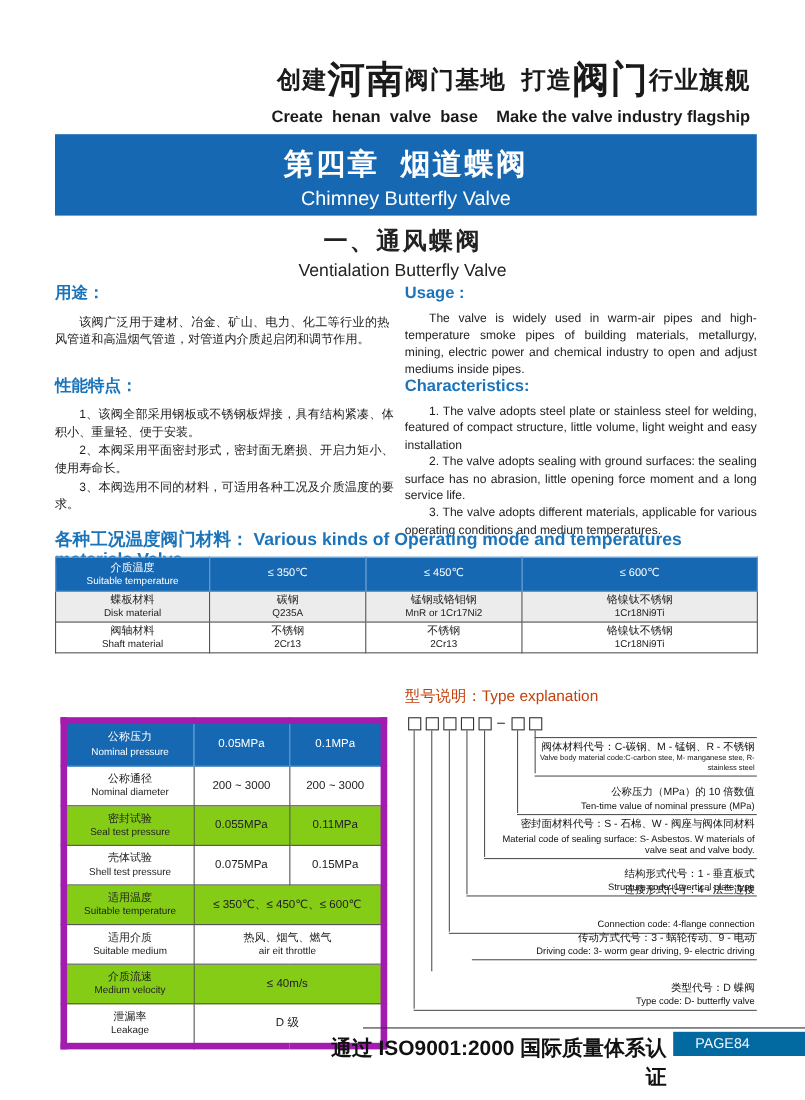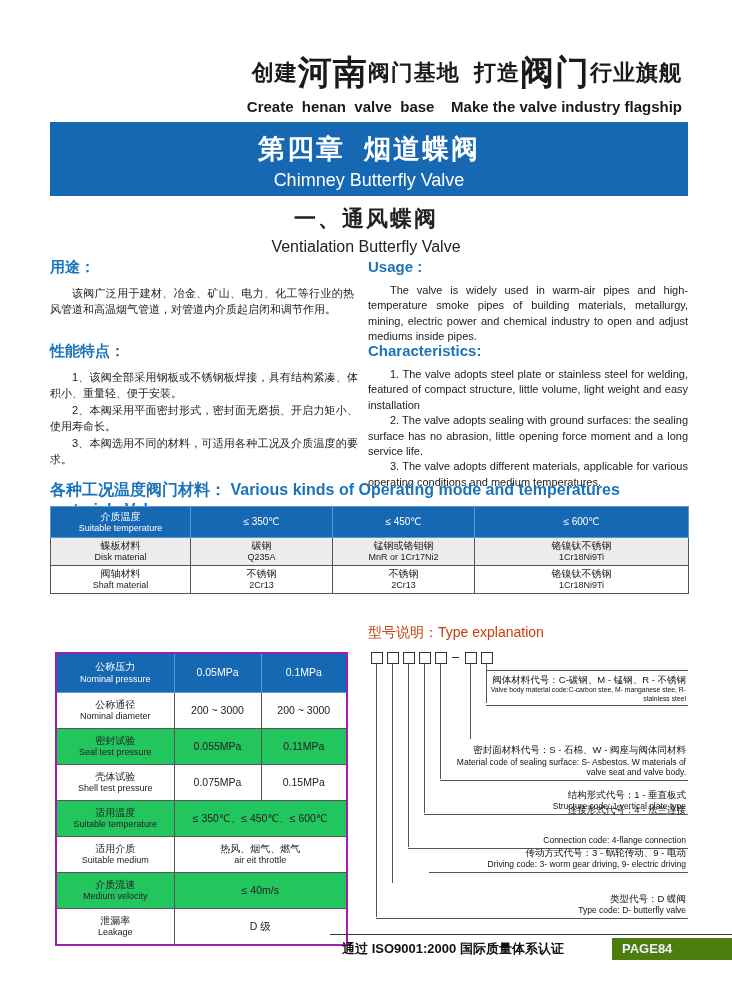--- a/index.html
+++ b/index.html
@@ -31,41 +31,41 @@
   .mat{position:absolute;left:50px;top:506px;width:638px;border:1px solid #333;}
   .mat th{background:#1768b3;color:#fff;font-weight:normal;border:1px solid #5d97cb;height:28px;
           font-size:10px;line-height:1.2;text-align:center;}
   .mat td{border:1px solid #555;height:25px;text-align:center;font-size:9.5px;line-height:1.2;padding:1px;}
   .mat tr.alt td{background:#ececec;}
   .cn-line{font-size:10px;}
   .en-line{font-size:9px;}
   
   .tech-title{position:absolute;left:55px;top:624px;color:#1b74ba;font-size:14px;font-weight:bold;}
   .type-title{position:absolute;left:368px;top:624px;color:#c2410c;font-size:14px;font-weight:normal;}
-  .tech{position:absolute;left:55px;top:652px;width:291px;border:2px solid #a21caf;}
+  .tech{position:absolute;left:55px;top:652px;width:291px;border:6px solid #a21caf;}
   .tech th{background:#1768b3;color:#fff;font-weight:normal;border:1px solid #5d97cb;height:36px;
            font-size:10.5px;line-height:1.25;text-align:center;}
   .tech td{border:1px solid #555;height:33px;text-align:center;font-size:10.5px;line-height:1.25;padding:1px;}
-  .tech tr.alt td{background:#22c55e;}
+  .tech tr.alt td{background:#84cc16;}
   
   .diagram{position:absolute;left:368px;top:650px;width:320px;height:270px;}
   .mbox{position:absolute;top:2px;width:10px;height:10px;border:1px solid #333;background:#fff;}
   .mdash{position:absolute;top:7px;width:7px;height:1px;background:#333;}
   .vline{position:absolute;width:1px;background:#555;top:14px;}
   .tlabel{position:absolute;right:0;border-bottom:1px solid #555;text-align:right;
           display:flex;flex-direction:column;justify-content:flex-end;padding:0 2px 2px 0;}
   .tlabel .cn{font-size:9.5px;line-height:1.3;color:#111;}
   .tlabel .en{font-size:8.5px;line-height:1.25;color:#111;}
   .tlabel .en.tiny{font-size:6.8px;}
   
   .foot-rule{position:absolute;left:330px;top:934px;width:402px;height:1px;background:#333;}
-  .foot-cert{position:absolute;left:300px;top:940px;width:306px;text-align:center;
-             font-size:13px;font-weight:bold;color:#111;}
-  .foot-badge{position:absolute;left:612px;top:938px;width:120px;height:22px;background:#4d7c0f;
-              color:#eef4fa;font-size:13px;font-weight:bold;line-height:22px;padding-left:10px;box-sizing:border-box;}
+  .foot-cert{position:absolute;left:300px;top:940px;width:306px;text-align:right;
+             font-size:19px;font-weight:bold;color:#111;}
+  .foot-badge{position:absolute;left:612px;top:938px;width:120px;height:22px;background:#0369a1;
+              color:#eef4fa;font-size:13px;font-weight:normal;line-height:22px;padding-left:20px;box-sizing:border-box;}
 </style>
 </head>
 <body>
 
 <div class="page">
 
   <div class="slogan">
     <div class="slogan-cn"><span class="sm">创建</span><span class="lg">河南</span><span class="sm">阀门基地</span><span class="sm">  打造</span><span class="lg">阀门</span><span class="sm">行业旗舰</span></div>
     <div class="slogan-en">Create  henan  valve  base    Make the valve industry flagship</div>
   </div>
@@ -258,20 +258,24 @@
     <div class="vline" style="left:72px;height:115px"></div>
     <div class="vline" style="left:56px;height:149px"></div>
     <div class="vline" style="left:40px;height:183px"></div>
     <div class="vline" style="left:24px;height:219px"></div>
     <div class="vline" style="left:8px;height:253px"></div>
 
     <div class="tlabel" style="left:118px;top:20px;height:32px;border-top:1px solid #555;">
       <div class="cn">阀体材料代号：C-碳钢、M - 锰钢、R - 不锈钢</div>
       <div class="en tiny">Valve body material code:C-carbon stee, M- manganese stee, R-stainless steel</div>
     </div>
+    <div class="tlabel" style="left:102px;top:56px;height:32px;">
+      <div class="cn">公称压力（MPa）的 10 倍数值</div>
+      <div class="en">Ten-time value of nominal pressure (MPa)</div>
+    </div>
     <div class="tlabel" style="left:72px;top:90px;height:38px;">
       <div class="cn">密封面材料代号：S - 石棉、W - 阀座与阀体同材料</div>
       <div class="en">Material code of sealing surface: S- Asbestos. W materials of valve seat and valve body.</div>
     </div>
     <div class="tlabel" style="left:56px;top:132px;height:30px;">
       <div class="cn">结构形式代号：1 - 垂直板式</div>
       <div class="en">Structure code: 1 vertical plate type</div>
     </div>
     <div class="tlabel" style="left:40px;top:166px;height:30px;gap:19px;">
       <div class="cn">连接形式代号：4 - 法兰连接</div>

